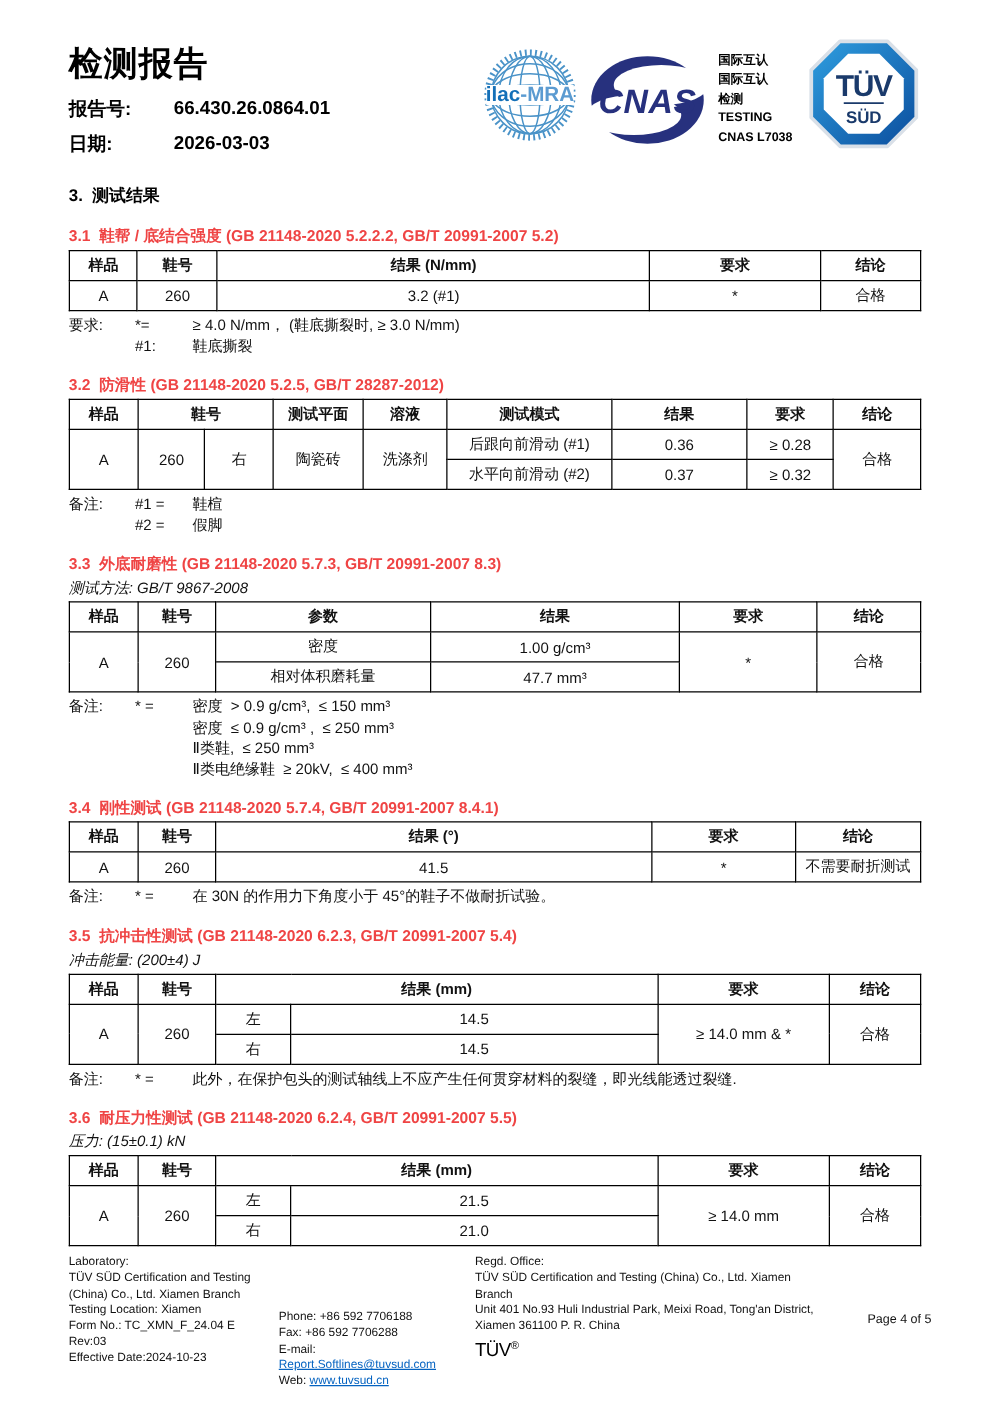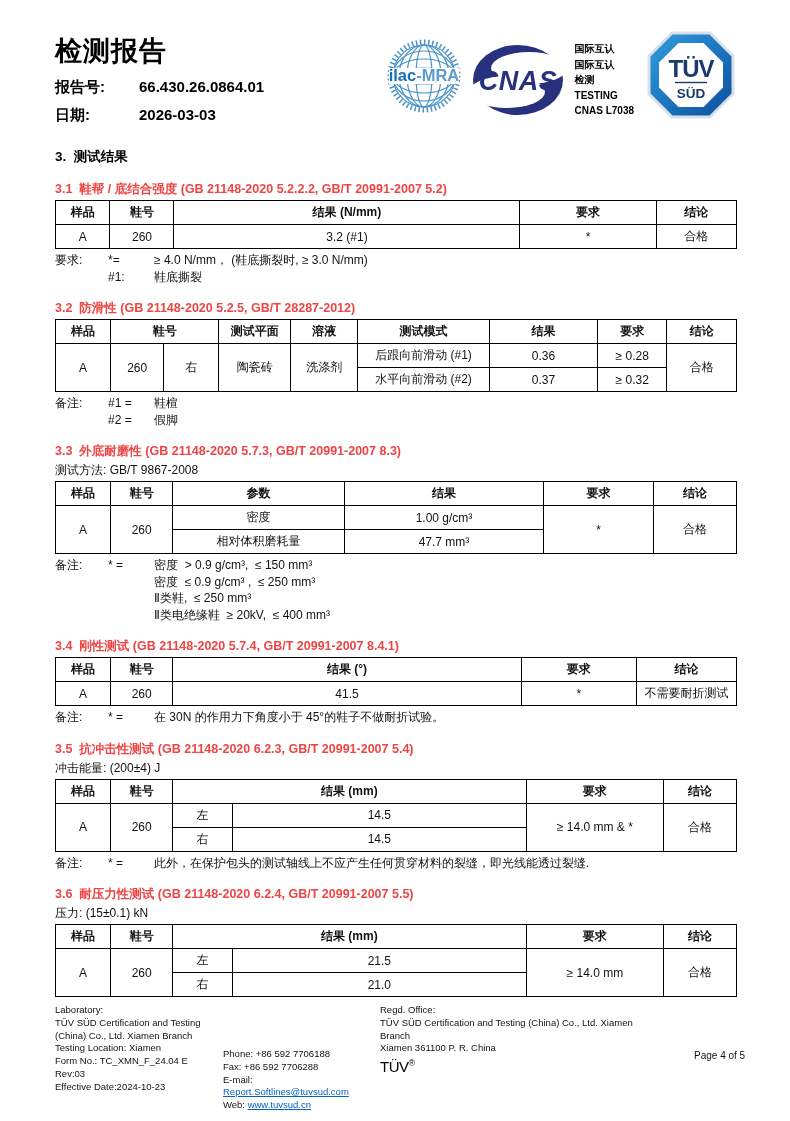--- a/index.html
+++ b/index.html
@@ -16,21 +16,21 @@
   .logos { display:flex; align-items:flex-start; gap:11px; margin-top:-4px; }
   .logo-ilac { margin-top:10px; }
   .logo-cnas { margin-top:14px; }
   .accreditation { margin-top:12px; font-size:10px; font-weight:bold; line-height:15.5px; color:#000; }
   .logo-tuv { margin-top:0; }
 
   
   main { width:682px; }
   h2.main-heading { font-size:13.5px; font-weight:bold; margin-top:20px; white-space:pre-wrap; color:#000; }
   h3.sec-title { font-size:12.5px; font-weight:bold; margin-top:15px; margin-bottom:2px; white-space:pre-wrap; color:#ef4444; }
-  .sub-line { font-size:12px; margin-bottom:2px; white-space:pre-wrap; }
+  .sub-line { font-size:12px; margin-bottom:2px; white-space:pre-wrap;font-style:italic; }
   table { border-collapse:collapse; width:682px; table-layout:fixed; }
   th,td { border:1.4px solid #000; text-align:center; vertical-align:middle;
           font-size:12px; height:24px; padding:1px 3px; white-space:pre-wrap; }
   th { font-weight:bold; }
   .remarks { padding-top:3px; font-size:12px; line-height:16.5px; }
   .remark-row { display:flex;align-items:center; }
   .r-label { width:53px; white-space:pre; }
   .r-marker { width:46px; white-space:pre; }
   .r-text { flex:1; white-space:pre-wrap; }
 
@@ -406,19 +406,20 @@
       <div>Phone: +86 592 7706188</div>
       <div>Fax: +86 592 7706288</div>
       <div>E-mail:</div>
       <div><a href="#" class="f-link">Report.Softlines@tuvsud.com</a></div>
       <div><span>Web: </span><a href="#" class="f-link">www.tuvsud.cn</a></div>
     </div>
     <div class="f-col3">
       <div>Regd. Office:</div>
       <div>TÜV SÜD Certification and Testing (China) Co., Ltd. Xiamen</div>
       <div>Branch</div>
+      <div>Unit 401 No.93 Huli Industrial Park, Meixi Road, Tong'an District,</div>
       <div>Xiamen 361100 P. R. China</div>
       <div class="tuv-mark"><span>TÜV</span><sup>®</sup></div>
     </div>
   </footer>
 
   <div class="page-info">Page 4 of 5</div>
 </div>
 
 </body></html>

